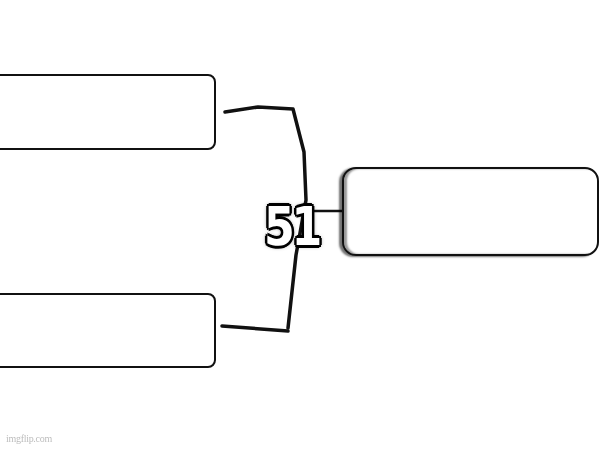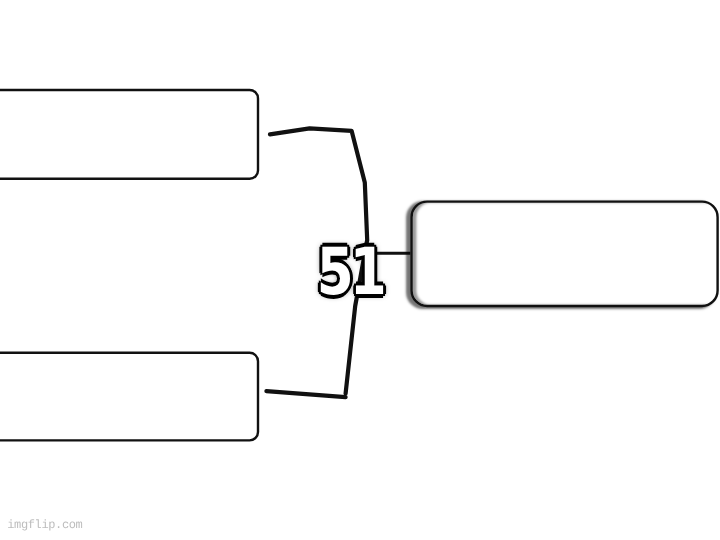--- a/index.html
+++ b/index.html
@@ -5,21 +5,21 @@
     html, body { margin: 0; padding: 0; }
     body { width: 600px; height: 450px; background: #ffffff; position: relative; overflow: hidden; font-family: "DejaVu Sans", sans-serif; }
     .box { position: absolute; border: 2px solid #111; border-radius: 8px; background: #fff; box-sizing: border-box; }
     #box-top { left: -8px; top: 74px; width: 224px; height: 76px; }
     #box-bottom { left: -8px; top: 293px; width: 224px; height: 75px; }
     #box-winner { left: 342px; top: 167px; width: 257px; height: 89px; border-radius: 14px; border-width: 2px; box-shadow: -3px 1px 2px rgba(0,0,0,0.55), inset 3px 0 2px rgba(0,0,0,0.4); }
     svg.lines { position: absolute; left: 0; top: 0; width: 600px; height: 450px; }
     .number { position: absolute; left: 264px; top: 197px; font-family: "DejaVu Sans", sans-serif; font-weight: 900; font-size: 54px; line-height: 60px; color: #fff; letter-spacing: -4px;
       transform: scaleX(0.82); transform-origin: left top;
       text-shadow: 2px 2px 0 #000, -2px -2px 0 #000, 2px -2px 0 #000, -2px 2px 0 #000, 0 3px 0 #000, 3px 0 0 #000, 0 -3px 0 #000, -3px 0 0 #000, 0 0 6px #000; }
-    .watermark { position: absolute; left: 6px; top: 433px; font-family: Liberation Mono, monospace; font-size: 10px; color: #bdbdbd; letter-spacing: -0.3px; }
+    .watermark { position: absolute; left: 6px; top: 433px; font-family: Liberation Serif, serif; font-size: 10px; color: #bdbdbd; letter-spacing: -0.3px; }
   </style>
 </head>
 <body>
 
 <svg class="lines" viewBox="0 0 600 450">
   <polyline points="225,112 258,107 293,109 304,152 306,200 296,255 288,328" fill="none" stroke="#111" stroke-width="3.5" stroke-linejoin="round" stroke-linecap="round"></polyline>
   <polyline points="222,326 288,331" fill="none" stroke="#111" stroke-width="3.5" stroke-linecap="round"></polyline>
   <polyline points="306,211 342,211" fill="none" stroke="#111" stroke-width="2.5"></polyline>
 </svg>
 

